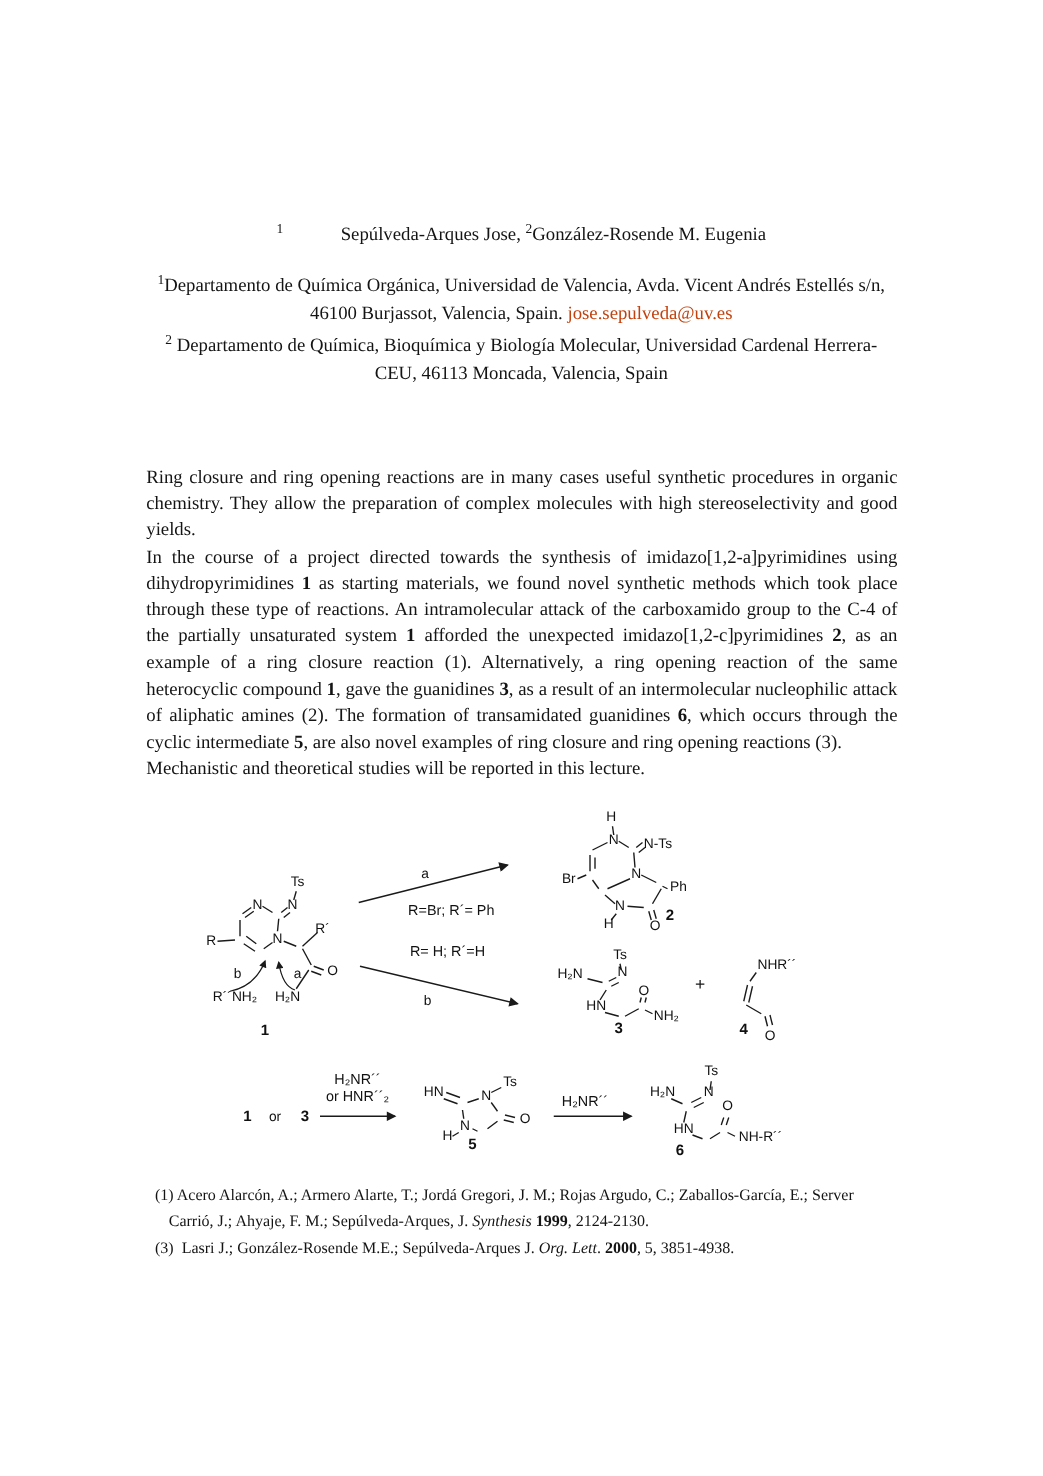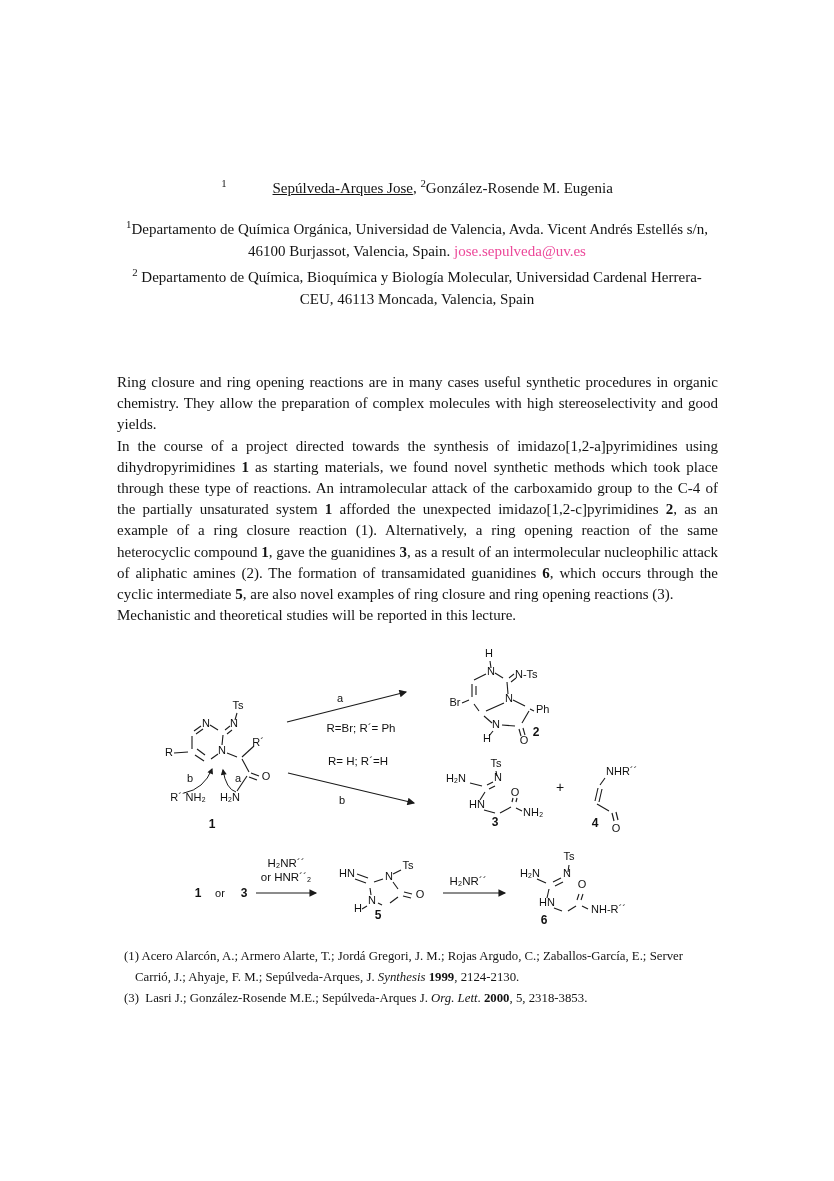--- a/index.html
+++ b/index.html
@@ -13,21 +13,21 @@
   }
   .authors {
     position:absolute; top:177px; left:97px; width:640px;
     text-align:center; font-size:15px;
   }
   .affils {
     position:absolute; top:214px; left:117px; width:600px;
     text-align:center; font-size:15px; line-height:21.5px;
   }
   .affils p { margin:0; }
-  .email { color:#ec4899; cursor:pointer; text-decoration:none; }
+  .email { color:#c2410c; cursor:pointer; text-decoration:none; }
   .abstract {
     position:absolute; top:372px; left:117px; width:601px;
     font-size:15px; line-height:21.2px; text-align:justify;
   }
   .abstract p { margin:0; }
   .scheme { position:absolute; top:645px; left:118px; width:600px; height:300px; }
   .scheme line, .scheme path.bond { stroke:#1a1a1a; stroke-width:1.1; fill:none; }
   .scheme path.curve { stroke:#1a1a1a; stroke-width:1; fill:none; }
   .al { font-family:"Liberation Sans", sans-serif; font-size:11px; fill:#111; text-anchor:middle; }
   .as { text-anchor:start; }
@@ -40,21 +40,21 @@
   }
   .refs p { margin:0; padding-left:11px; text-indent:-11px; }
   sup { font-size:0.72em; }
 </style>
 </head>
 <body>
 
 <div class="page">
 
 
-  <div class="authors"><sup>1</sup><span style="text-decoration: underline; margin-left: 46px;">Sepúlveda-Arques Jose</span><span>, </span><sup>2</sup><span>González-Rosende M. Eugenia</span></div>
+  <div class="authors"><sup>1</sup><span style=" margin-left: 46px;">Sepúlveda-Arques Jose</span><span>, </span><sup>2</sup><span>González-Rosende M. Eugenia</span></div>
 
   <div class="affils">
     <p><span><sup>1</sup><span>Departamento de Química Orgánica, Universidad de Valencia, Avda. Vicent Andrés Estellés s/n, 46100 Burjassot, Valencia, Spain. </span></span><a class="email">jose.sepulveda@uv.es</a></p>
     <p><sup>2</sup><span> Departamento de Química, Bioquímica y Biología Molecular, Universidad Cardenal Herrera-CEU, 46113 Moncada, Valencia, Spain</span></p>
   </div>
 
   <div class="abstract">
     <p><span>Ring closure and ring opening reactions are in many cases useful synthetic procedures in organic chemistry. They allow the preparation of complex molecules with high stereoselectivity and good yields.</span></p>
     <p><span>In the course of a project directed towards the synthesis of imidazo[1,2-a]pyrimidines using dihydropyrimidines </span><span style="font-weight: bold;">1</span><span> as starting materials, we found novel synthetic methods which took place through these type of reactions. An intramolecular attack of the carboxamido group to the C-4 of the partially unsaturated system </span><span style="font-weight: bold;">1</span><span> afforded the unexpected imidazo[1,2-c]pyrimidines </span><span style="font-weight: bold;">2</span><span>, as an example of a ring closure reaction (1). Alternatively, a ring opening reaction of the same heterocyclic compound </span><span style="font-weight: bold;">1</span><span>, gave the guanidines </span><span style="font-weight: bold;">3</span><span>, as a result of an intermolecular nucleophilic attack of aliphatic amines (2). The formation of transamidated guanidines </span><span style="font-weight: bold;">6</span><span>, which occurs through the cyclic intermediate </span><span style="font-weight: bold;">5</span><span>, are also novel examples of ring closure and ring opening reactions (3).</span></p>
     <p><span>Mechanistic and theoretical studies will be reported in this lecture.</span></p>
@@ -230,16 +230,16 @@
       <text class="al" x="449" y="232">N</text>
       <text class="al" x="464" y="243">O</text>
       <text class="al" x="429" y="261">HN</text>
       <text class="al as" x="473" y="268">NH-R´´</text>
       <text class="al num" x="426" y="279">6</text>
     </g>
   </svg>
 
   <div class="refs">
     <p><span>(1) Acero Alarcón, A.; Armero Alarte, T.; Jordá Gregori, J. M.; Rojas Argudo, C.; Zaballos-García, E.; Server Carrió, J.; Ahyaje, F. M.; Sepúlveda-Arques, J. </span><span style="font-style: italic;">Synthesis</span><span> </span><span style="font-weight: bold;">1999</span><span>, 2124-2130.</span></p>
-    <p><span>(3)&nbsp; Lasri J.; González-Rosende M.E.; Sepúlveda-Arques J. </span><span style="font-style: italic; text-align: center;">Org. Lett</span><span>. </span><span style="font-weight: bold;">2000</span><span>, 5, 2318-3853.</span></p>
+    <p><span>(3)&nbsp; Lasri J.; González-Rosende M.E.; Sepúlveda-Arques J. </span><span style="font-style: italic; text-align: center;">Org. Lett</span><span>. </span><span style="font-weight: bold;">2000</span><span>, 5, 3851-4938.</span></p>
   </div>
 
 </div>
 
 </body></html>

